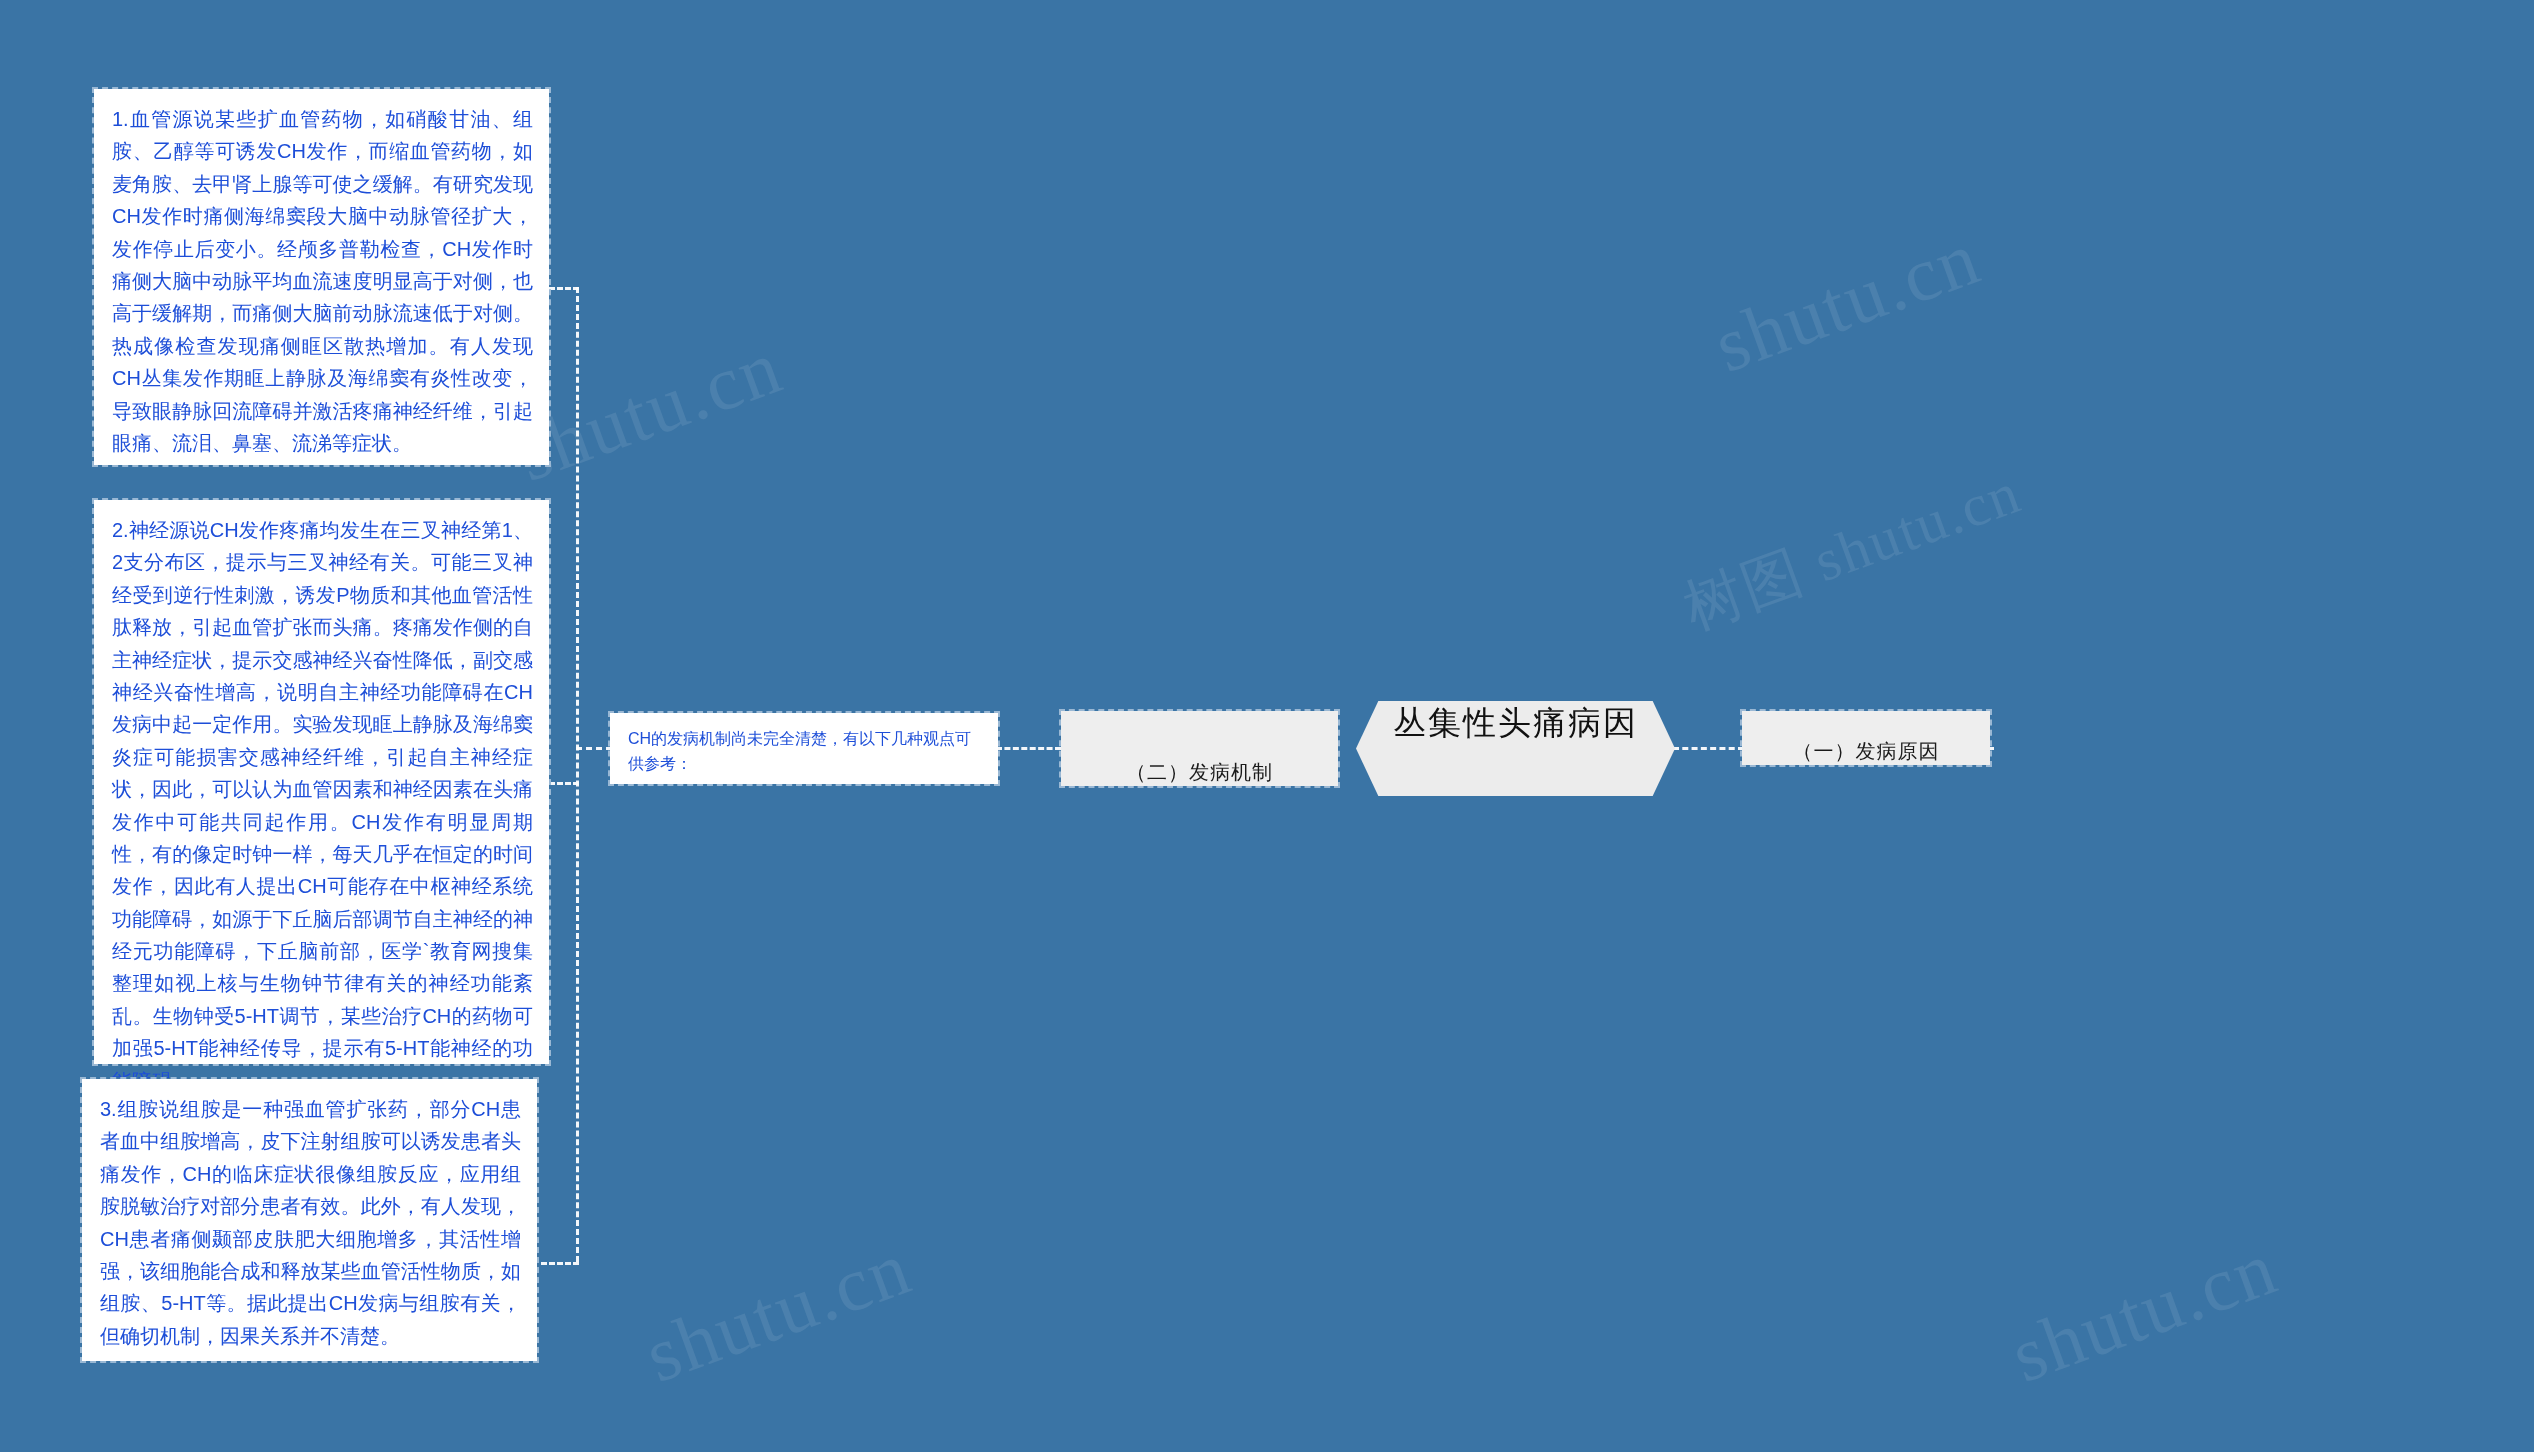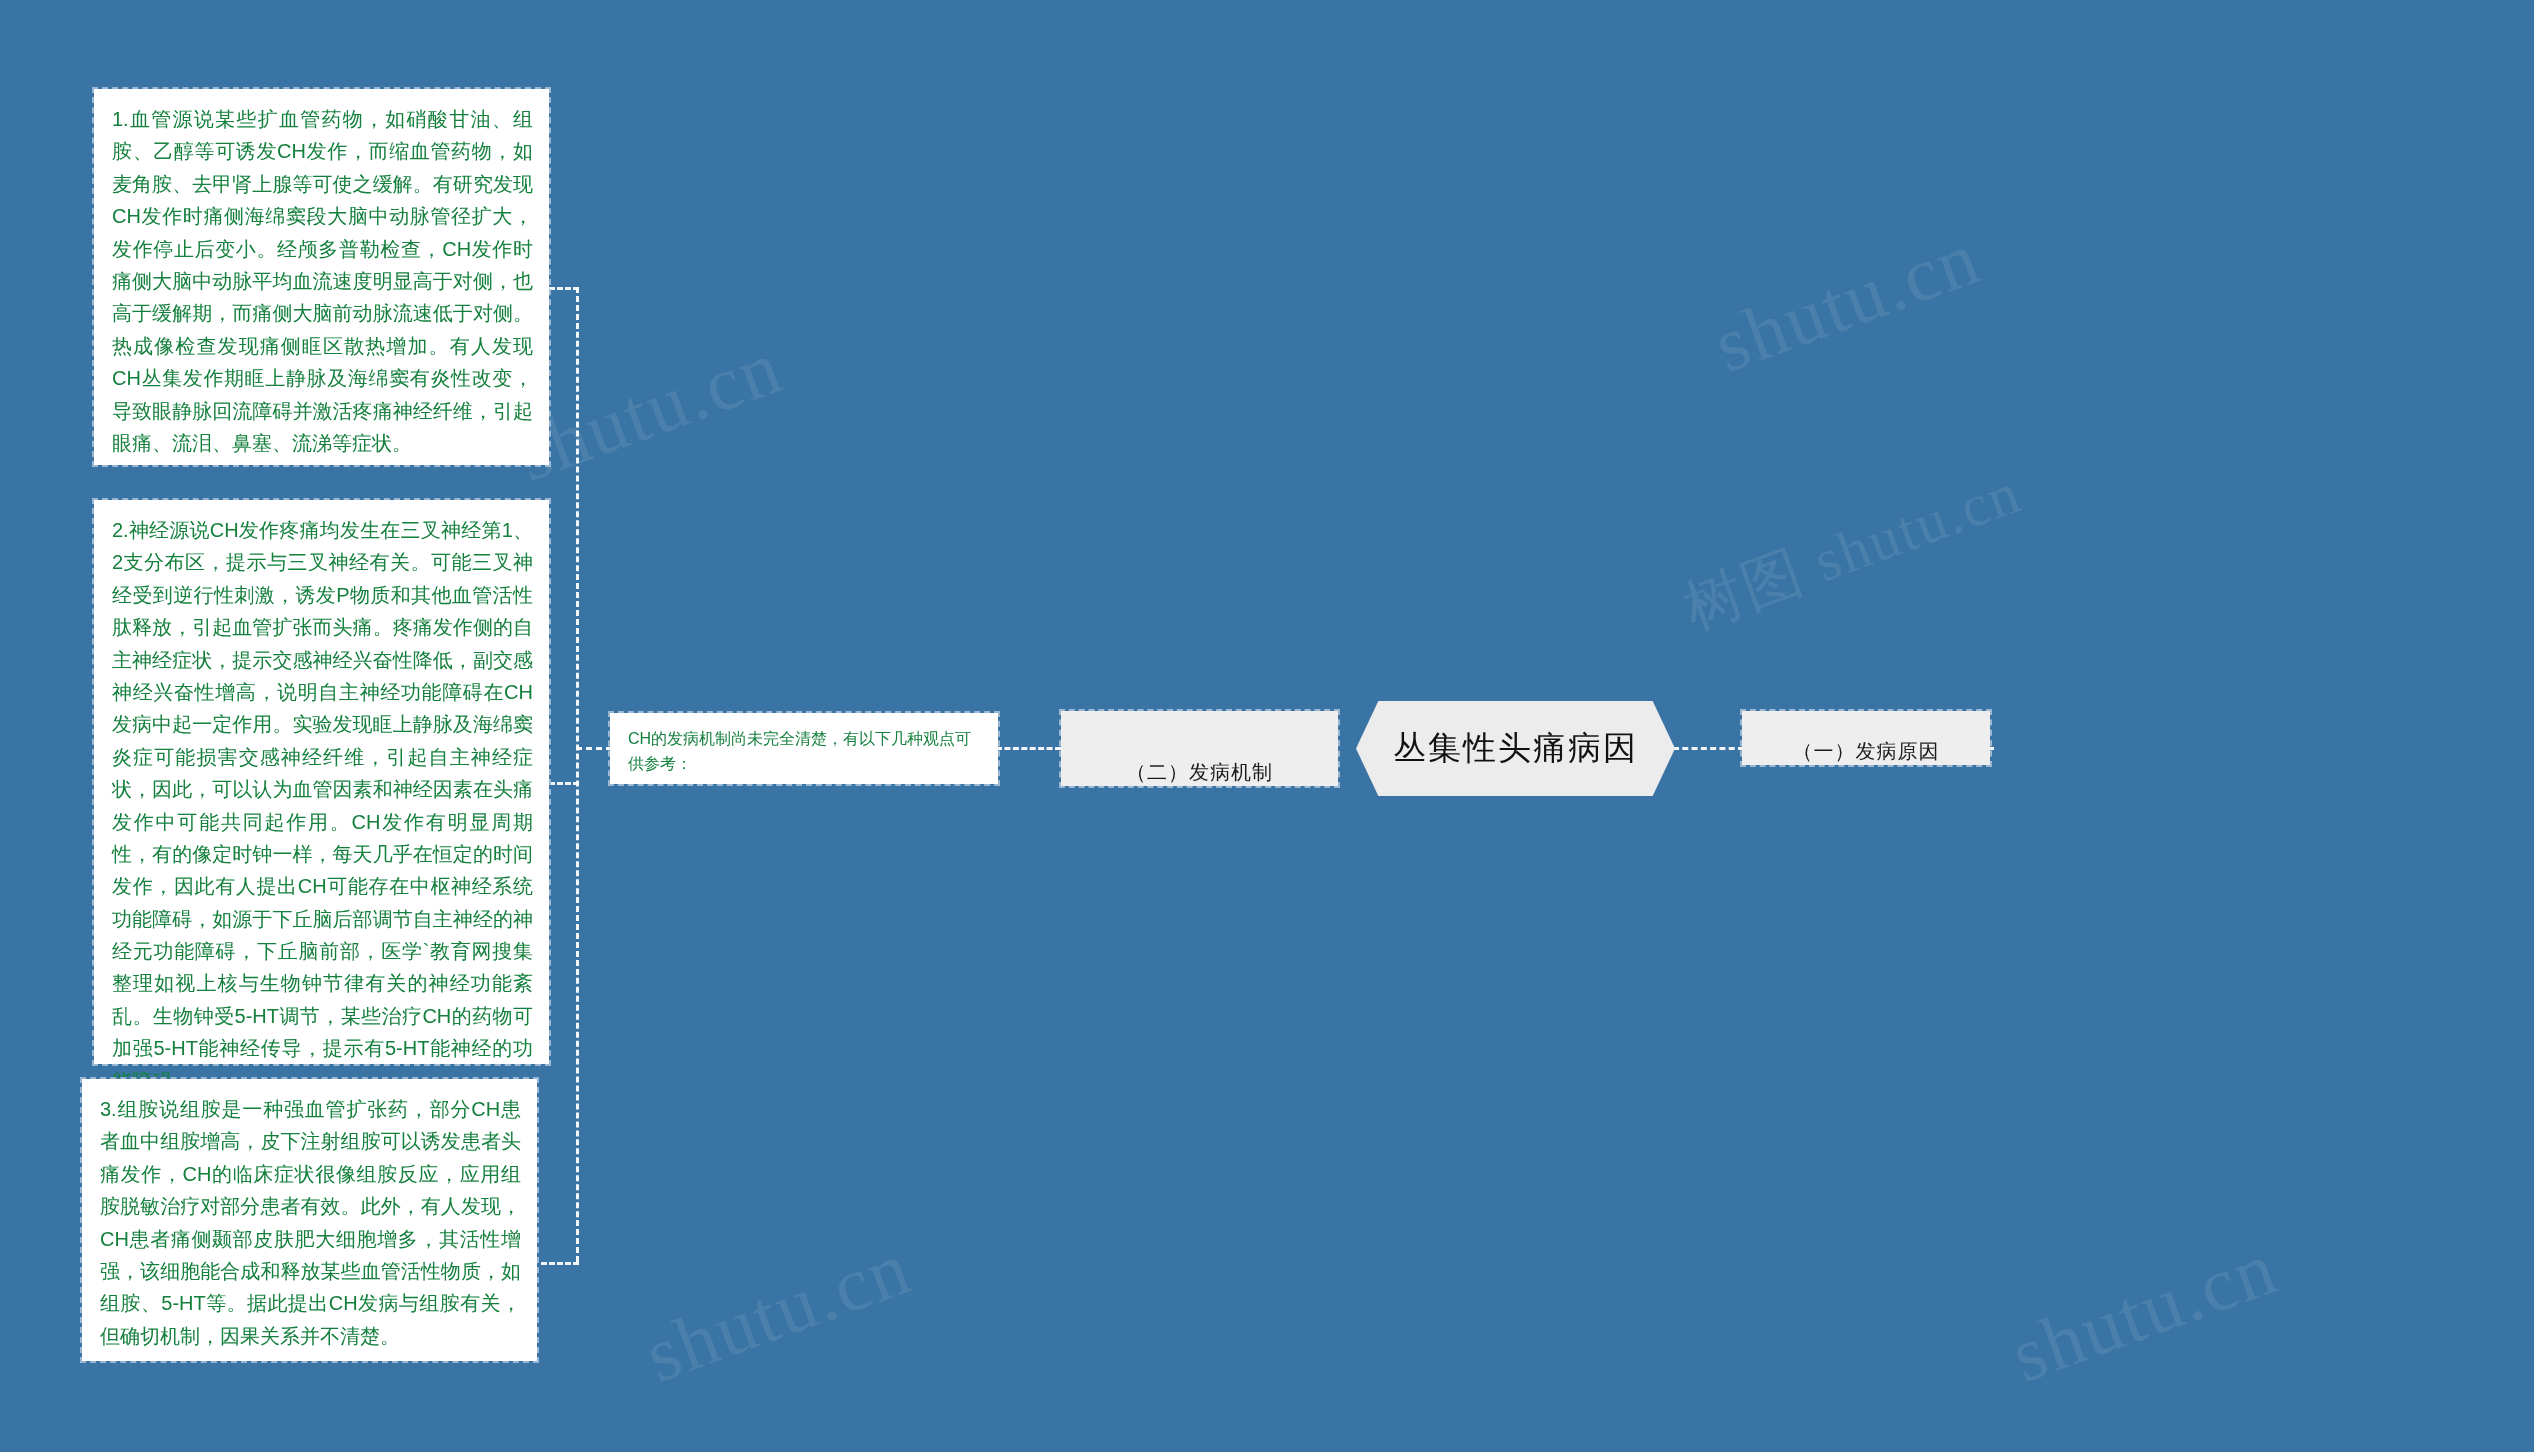--- a/index.html
+++ b/index.html
@@ -48,21 +48,21 @@
     width: 0;
     border-left: 3px dashed #ffffff;
     opacity: 0.95;
   }
 
   
   .node {
     position: absolute;
     box-sizing: border-box;
     background: #ffffff;
-    color: #15803d;
+    color: #1d4ed8;
     outline: 2px dashed #9ab8d4;
     outline-offset: 0px;
   }
 
   
   .leaf-big {
     padding: 14px 16px 16px 18px;
     font-size: 20px;
     line-height: 1.62;
     text-align: justify;
@@ -96,21 +96,21 @@
     display: flex;
     align-items: center;
     justify-content: center;
   }
   .root-hex {
     width: 100%;
     height: 100%;
     background: #ececec;
     clip-path: polygon(7% 0%, 93% 0%, 100% 50%, 93% 100%, 7% 100%, 0% 50%);
     display: flex;
-    align-items: center;
+    align-items: flex-start;
     justify-content: center;
   }
   .root-label {
     font-size: 33px;
     color: #111111;
     letter-spacing: 2px;
     white-space: nowrap;
   }
 </style>
 </head>

